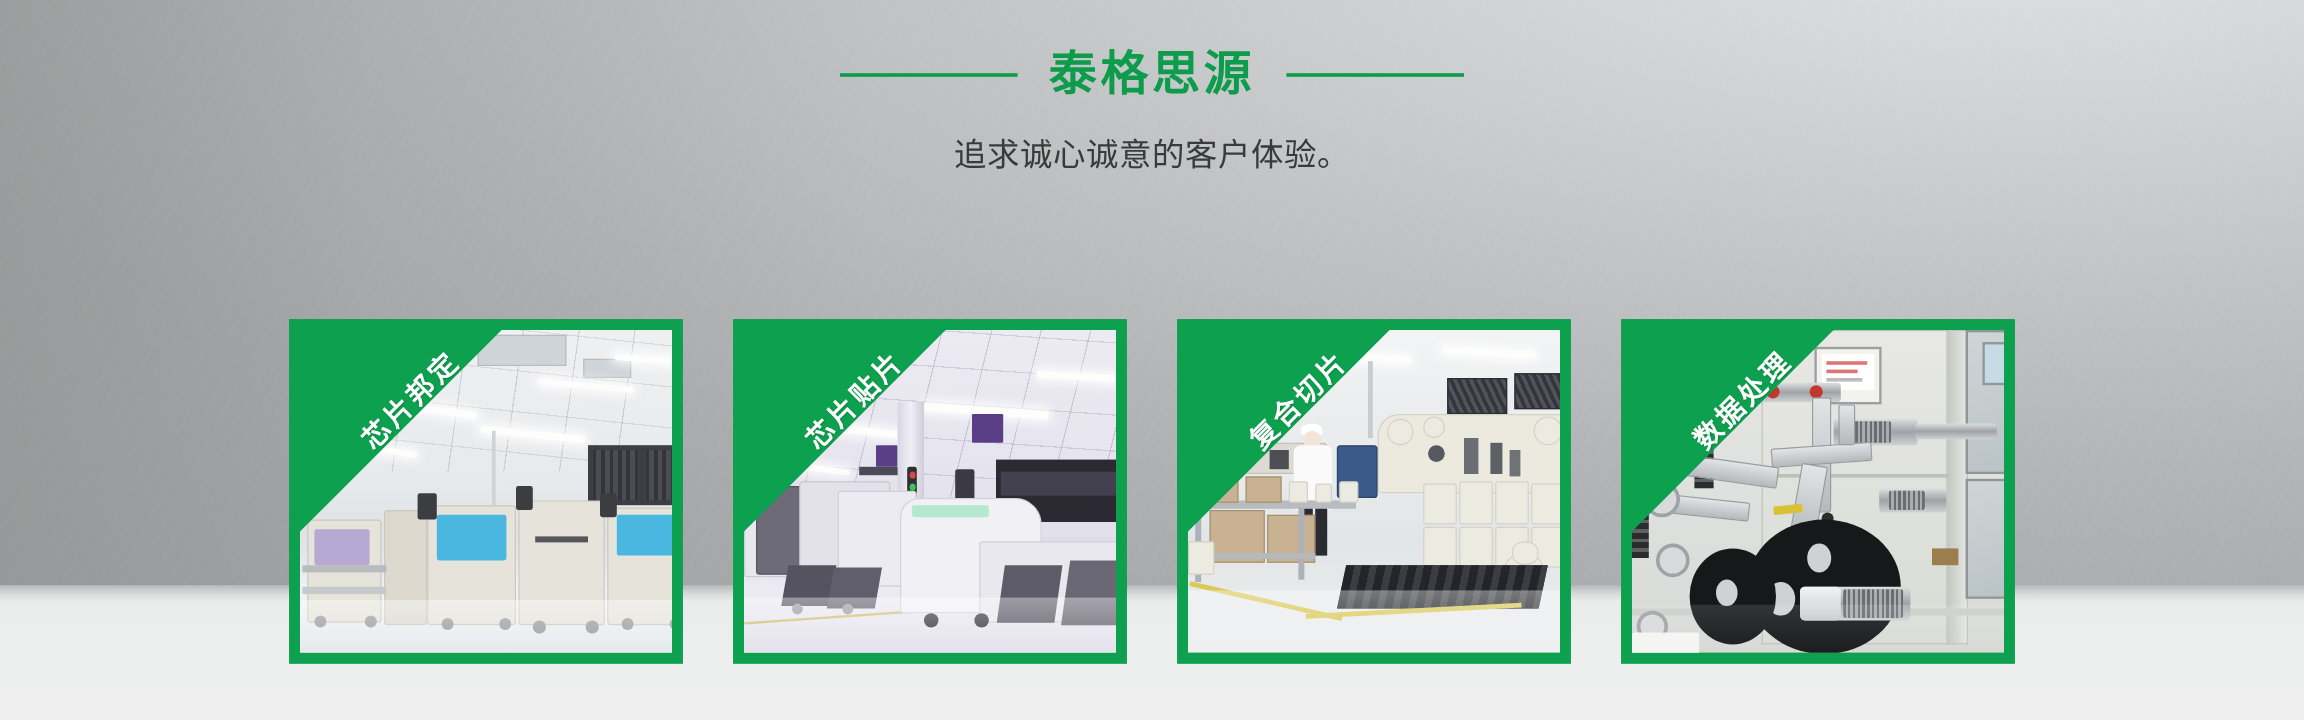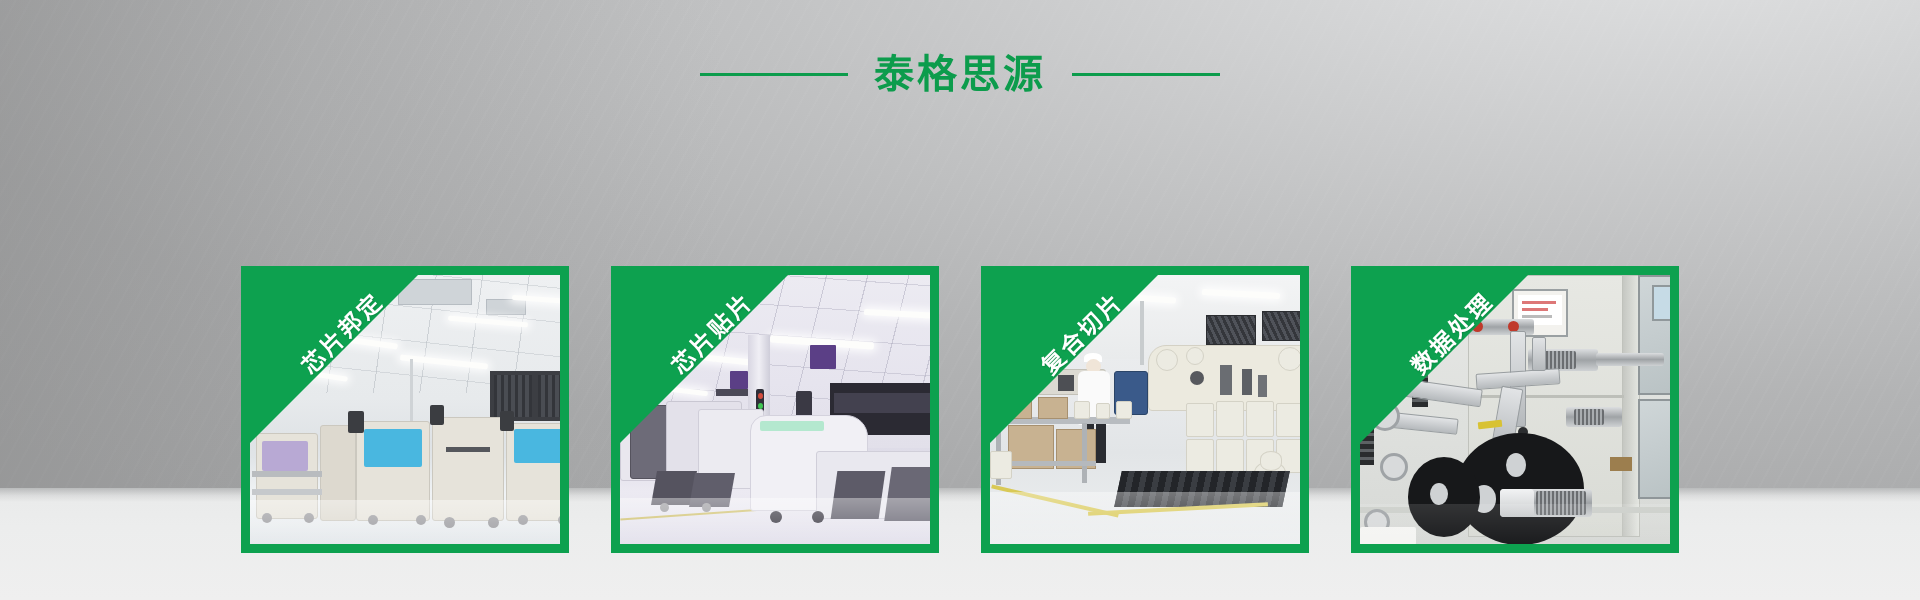--- a/index.html
+++ b/index.html
@@ -49,21 +49,21 @@
     position:absolute; left:0; right:0; top:0; height:14px;
     background:linear-gradient(180deg, rgba(120,122,124,.42) 0%, rgba(120,122,124,.12) 55%, rgba(0,0,0,0) 100%);
   }
 
   
   .header{ position:absolute; left:0; right:0; top:0; }
 
   .title-row{
     display:flex; align-items:center; justify-content:center;
     gap:26px;
-    margin-top:54px;
+    margin-top:42px;
   }
   .rule{ height:3px; width:148px; background:#0c9c4c; }
   .brand{
     font-size:40px; line-height:1;
     font-weight:700;
     color:#0c9c4c;
     letter-spacing:3px;
     white-space:nowrap;
   }
 
@@ -206,20 +206,21 @@
 
   <div class="header">
 
     <div class="title-row">
       <span class="rule"></span>
       <h1 class="brand">泰格思源</h1>
       <span class="rule"></span>
     </div>
 
     <div class="tagline">
+      <div>追求诚心诚意的客户体验。</div>
     </div>
 
   </div>
 
   <div class="cards">
 
     <div class="card">
       <div class="card-photo">
         <div class="scene s1">
           <div class="ceiling"></div>

